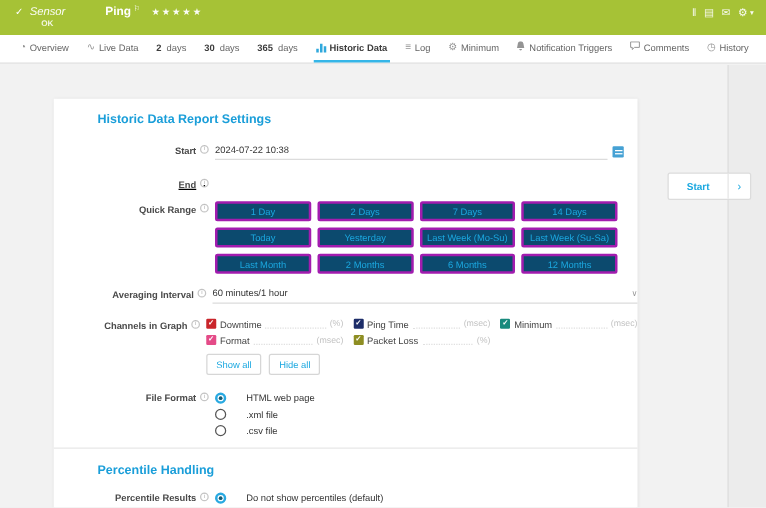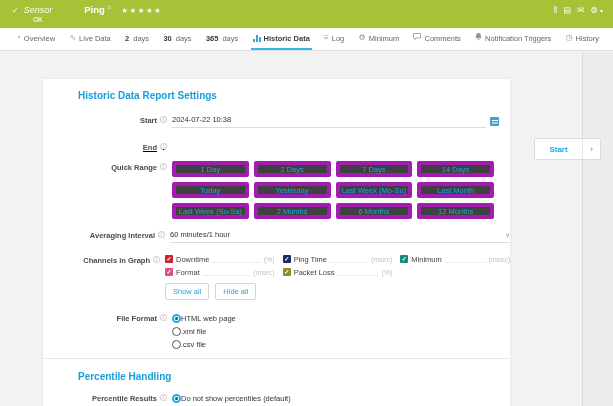--- a/index.html
+++ b/index.html
@@ -40,41 +40,41 @@
   .flabel { width:114px; text-align:right; font-size:7.5px; font-weight:bold; color:#4a4a4a; padding-top:2px; }
   .info { display:inline-block; width:7px; height:7px; border:1px solid #c5c5c5; border-radius:50%; font-size:5px; line-height:5px; text-align:center; color:#b0b0b0; margin:2px 0 0 3px; font-style:normal; flex:none; }
   .fctrl { margin-left:5px; }
 
   .dfield { display:flex; align-items:center; width:327px; }
   .dval { flex:1; font-size:7.5px; color:#333; border-bottom:1px solid #dcdcdc; padding:1px 0 3px; cursor:text; }
   .cal { width:9px; height:9px; margin-left:4px; background:#45a1d4; border-radius:1px; position:relative; cursor:pointer; flex:none; }
   .cal::after { content:""; position:absolute; left:1.5px; right:1.5px; top:3px; height:1px; background:#fff; box-shadow:0 2.5px 0 #fff; }
 
   .qr-grid { display:grid; grid-template-columns:repeat(4,1fr); gap:5px; width:322px; }
-  .qr-btn { height:16px; background:#404040; border:4px solid #a21caf; border-radius:2px; color:#1ba8e0; font-size:7.5px; display:flex; align-items:center; justify-content:center; cursor:pointer; font-family:inherit; }
+  .qr-btn { height:16px; background:#0c4a6e; border:2px solid #a21caf; border-radius:2px; color:#1ba8e0; font-size:7.5px; display:flex; align-items:center; justify-content:center; cursor:pointer; font-family:inherit; }
 
   .select { display:flex; align-items:flex-end; width:340px; border-bottom:1px solid #dcdcdc; padding:1px 0 3px; font-size:7.5px; color:#333; cursor:pointer; }
   .select .sp { flex:1; }
   .sel-chev { color:#999; font-size:6.5px; }
 
   .chan-grid { display:grid; grid-template-columns:repeat(3,1fr); gap:3px 8px; width:345px; }
   .chan { display:flex; align-items:center; cursor:pointer; height:10px; }
   .cb { width:8px; height:8px; border-radius:1px; display:flex; align-items:center; justify-content:center; flex:none; }
   .cb i { font-style:normal; color:#fff; font-size:6px; line-height:6px; font-weight:bold; }
   .chan-name { margin-left:3px; font-size:7.5px; color:#444; white-space:nowrap; }
   .chan-lead { flex:1; border-bottom:1px dotted #e0e0e0; margin:3px 3px 0; height:5px; }
   .chan-unit { font-size:7px; color:#c2c2c2; white-space:nowrap; }
   .chan-btns { margin-top:6px; display:flex; gap:6px; }
   .mini-btn { background:#fff; border:1px solid #d6d6d6; border-radius:2px; color:#1ba8e0; font-size:7.5px; padding:3px 7px; cursor:pointer; font-family:inherit; }
 
   .opt-row { display:flex; align-items:center; height:13px; cursor:pointer; }
   .radio { width:9px; height:9px; border:1px solid #555; border-radius:50%; flex:none; background:#fff; }
   .radio.sel { border:2px solid #29a9e1; position:relative; }
   .radio.sel::after { content:""; position:absolute; inset:1px; border-radius:50%; background:#15586f; }
-  .opt-label { margin-left:0; font-size:7.5px; color:#333; }
+  .opt-label { margin-left:16px; font-size:7.5px; color:#333; }
 
   .divider { border-top:1px solid #e8e8e8; margin:7px 0 12px; }
 
   .start-btn { position:absolute; left:534px; top:138px; width:67px; height:22px; background:#fff; border:1px solid #dcdcdc; border-radius:2px; display:flex; cursor:pointer; z-index:3; }
   .start-main { flex:1; display:flex; align-items:center; justify-content:center; color:#1ba8e0; font-size:8px; font-weight:bold; }
   .start-arrow { width:18px; border-left:1px solid #e6e6e6; display:flex; align-items:center; justify-content:center; color:#1ba8e0; font-size:9px; }
 </style>
 </head>
 <body>
 
@@ -129,30 +129,30 @@
     </div>
     <div class="tab">
       <span class="ticon">≡</span>
       <span>Log</span>
     </div>
     <div class="tab">
       <span class="ticon">⚙</span>
       <span>Minimum</span>
     </div>
     <div class="tab">
+      <span class="ticon"><svg width="7" height="8" viewBox="0 0 7 8">
+            <path d="M3.5 0C1.8 0 1.2 1.3 1.1 2.8L.6 5.3h5.8L5.9 2.8C5.8 1.3 5.2 0 3.5 0ZM2.4 6.2a1.1 1.1 0 0 0 2.2 0Z" fill="#949494"></path>
+          </svg></span>
+      <span>Notification Triggers</span>
+    </div>
+    <div class="tab">
       <span class="ticon"><svg width="8" height="8" viewBox="0 0 8 8">
             <path d="M.5.5h7v4.4H3.6L1.8 6.6V4.9H.5Z" fill="none" stroke="#949494" stroke-width=".8"></path>
           </svg></span>
       <span>Comments</span>
-    </div>
-    <div class="tab">
-      <span class="ticon"><svg width="7" height="8" viewBox="0 0 7 8">
-            <path d="M3.5 0C1.8 0 1.2 1.3 1.1 2.8L.6 5.3h5.8L5.9 2.8C5.8 1.3 5.2 0 3.5 0ZM2.4 6.2a1.1 1.1 0 0 0 2.2 0Z" fill="#949494"></path>
-          </svg></span>
-      <span>Notification Triggers</span>
     </div>
     <div class="tab">
       <span class="ticon">◷</span>
       <span>History</span>
     </div>
   </div>
 
   <div class="right-strip"></div>
 
   <div class="card">
@@ -179,22 +179,22 @@
       <i class="info">i</i>
       <div class="fctrl">
         <div class="qr-grid">
           <button class="qr-btn">1 Day</button>
           <button class="qr-btn">2 Days</button>
           <button class="qr-btn">7 Days</button>
           <button class="qr-btn">14 Days</button>
           <button class="qr-btn">Today</button>
           <button class="qr-btn">Yesterday</button>
           <button class="qr-btn">Last Week (Mo-Su)</button>
+          <button class="qr-btn">Last Week (Su-Sa)</button>
           <button class="qr-btn">Last Month</button>
-          <button class="qr-btn">Last Week (Su-Sa)</button>
           <button class="qr-btn">2 Months</button>
           <button class="qr-btn">6 Months</button>
           <button class="qr-btn">12 Months</button>
         </div>
       </div>
     </div>
 
     <div class="frow" style="margin-bottom:11px;">
       <div class="flabel">Averaging Interval</div>
       <i class="info">i</i>

